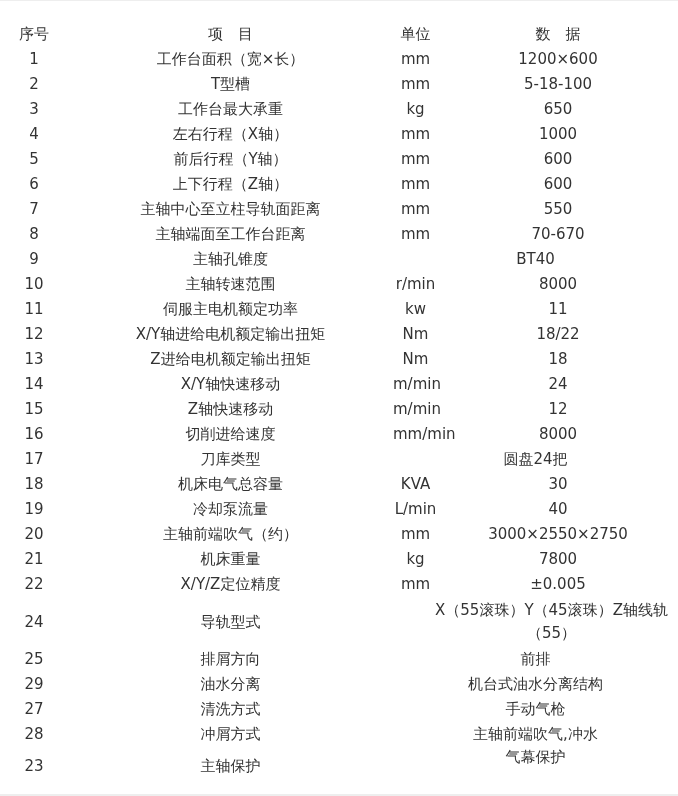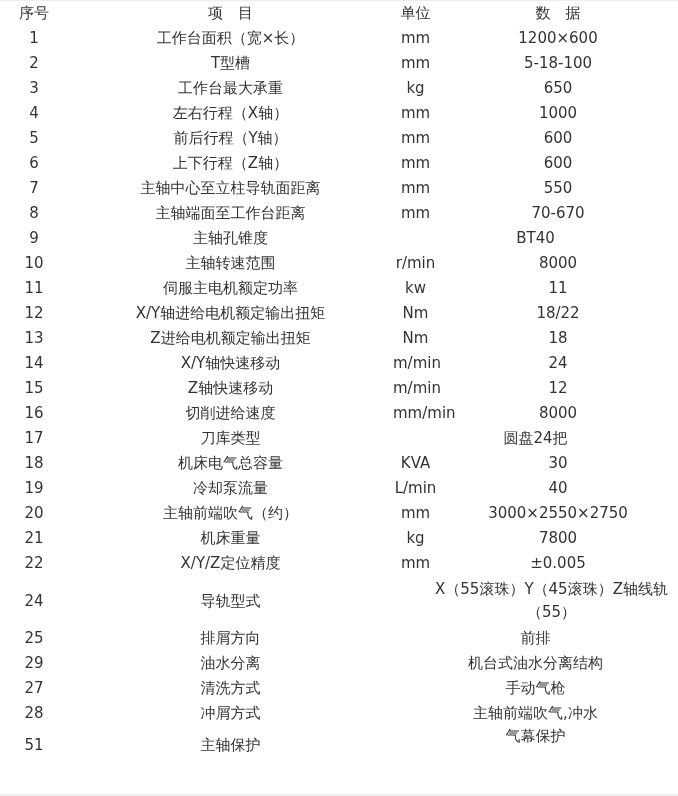--- a/index.html
+++ b/index.html
@@ -6,21 +6,21 @@
   body {
     width: 678px; height: 796px; overflow: hidden;
     font-family: "DejaVu Sans", "Liberation Sans", sans-serif;
     color: #333333; font-size: 15px;
   }
   .wrap {
     position: relative; width: 678px; height: 796px;
     border-top: 1px solid #eeeeee; border-bottom: 2px solid #eeeeee;
     box-sizing: border-box;
   }
-  table { border-collapse: collapse; width: 678px; table-layout: fixed; }
+  table { border-collapse: collapse; width: 678px; table-layout: fixed; margin-top: 21px; }
   td { padding: 0; text-align: center; vertical-align: middle; height: 25px; line-height: 21px; white-space: nowrap; }
   tr.tall td { height: 50px; }
   tr.tall29 td { height: 38px; }
   .guide { text-align: center; white-space: normal; padding-left: 32px; line-height: 23px; }
   .top29 { vertical-align: top; }
 </style>
 </head>
 <body>
 
 <div class="wrap">
@@ -187,19 +187,19 @@
           <td>27</td>
           <td>清洗方式</td>
           <td colspan="2">手动气枪</td>
         </tr>
         <tr>
           <td>28</td>
           <td>冲屑方式</td>
           <td colspan="2">主轴前端吹气,冲水</td>
         </tr>
         <tr class="tall29">
-          <td>51</td>
+          <td>23</td>
           <td>主轴保护</td>
           <td class="top29" colspan="2">气幕保护</td>
         </tr>
       </tbody>
 </table>
 </div>
 
 </body></html>

